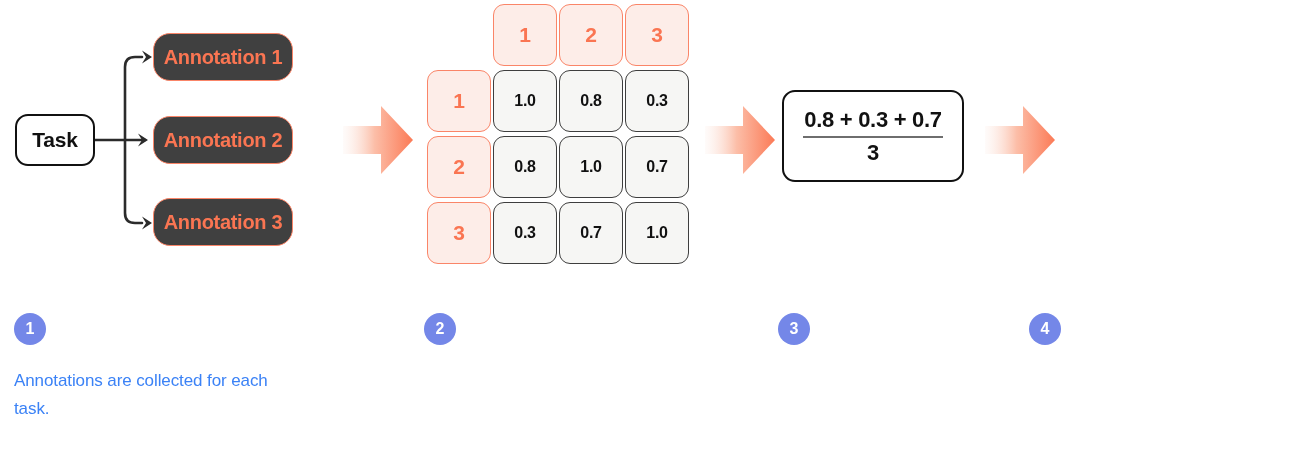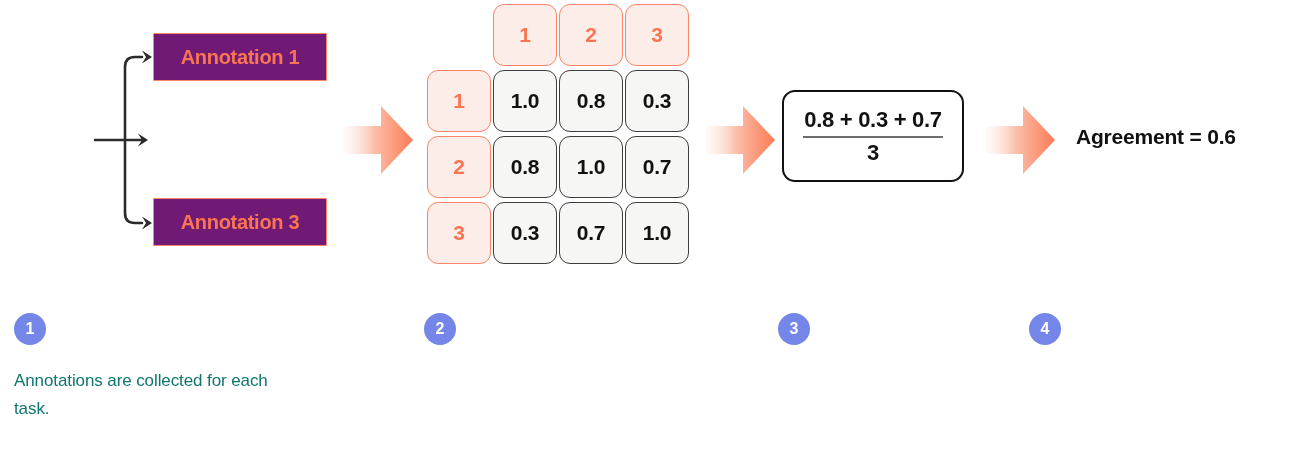--- a/index.html
+++ b/index.html
@@ -37,25 +37,25 @@
   .task-label {
     font-size: 21px;
     font-weight: 700;
     color: #111111;
     letter-spacing: -0.2px;
   }
 
   
   .ann-box {
     left: 153px;
-    width: 174px;
+    width: 140px;
     height: 48px;
     border: 1.8px solid #FA8568;
-    border-radius: 1px;
-    background: #701a75;
+    border-radius: 17px;
+    background: #404040;
     display: flex;
     align-items: center;
     justify-content: center;
     box-sizing: border-box;
   }
   .ann-label {
     font-size: 20px;
     font-weight: 700;
     color: #FA7552;
     letter-spacing: -0.3px;
@@ -81,21 +81,21 @@
   .m-head span {
     font-size: 21px;
     font-weight: 700;
     color: #FA7552;
   }
   .m-val {
     border: 1.8px solid #3E3E3E;
     background: #F6F6F4;
   }
   .m-val span {
-    font-size: 21px;
+    font-size: 16px;
     font-weight: 700;
     color: #111111;
     letter-spacing: -0.3px;
   }
 
   
   .formula-box {
     left: 782px; top: 90px;
     width: 182px; height: 92px;
     border: 2.2px solid #111111;
@@ -154,21 +154,21 @@
   .step-badge span {
     color: #ffffff;
     font-size: 16px;
     font-weight: 600;
     line-height: 1;
   }
   .step-text {
     margin-top: 22px;
     font-size: 17px;
     line-height: 1.62;
-    color: #0f766e;
+    color: #3b82f6;
     font-weight: 400;
     letter-spacing: -0.1px;
   }
   .step-1 { left: 14px; width: 260px; }
   .step-2 { left: 424px; width: 290px; }
   .step-3 { left: 778px; width: 250px; }
   .step-4 { left: 1029px; width: 250px; }
 </style>
 </head>
 <body>
@@ -181,23 +181,29 @@
       <path d="M125 140 V67 Q125 57 135 57 H142"></path>
       <path d="M125 140 V213 Q125 223 135 223 H142"></path>
     </g>
     <g fill="#2B2B2B">
       <path d="M142 50.5 L152 57 L142 63.5 L146 57 Z"></path>
       <path d="M138 133.5 L148 140 L138 146.5 L142 140 Z"></path>
       <path d="M142 216.5 L152 223 L142 229.5 L146 223 Z"></path>
     </g>
   </svg>
 
+  <div class="abs task-box">
+    <span class="task-label">Task</span>
+  </div>
 
   <div class="abs ann-box ann-1">
     <span class="ann-label">Annotation 1</span>
+  </div>
+  <div class="abs ann-box ann-2">
+    <span class="ann-label">Annotation 2</span>
   </div>
   <div class="abs ann-box ann-3">
     <span class="ann-label">Annotation 3</span>
   </div>
 
   <svg class="abs big-arrow" style="left:343px;" viewBox="0 0 70 72">
     <defs>
       <linearGradient id="ag1" x1="0" y1="0" x2="1" y2="0">
         <stop offset="0%" stop-color="#FCEFEA" stop-opacity="0.25"></stop>
         <stop offset="45%" stop-color="#FCBEA8"></stop>
@@ -281,21 +287,20 @@
     <defs>
       <linearGradient id="ag3" x1="0" y1="0" x2="1" y2="0">
         <stop offset="0%" stop-color="#FCEFEA" stop-opacity="0.25"></stop>
         <stop offset="45%" stop-color="#FCBEA8"></stop>
         <stop offset="100%" stop-color="#FB7A56"></stop>
       </linearGradient>
     </defs>
     <path d="M0 22 H38 V2 L70 36 L38 70 V50 H0 Z" fill="url(#ag3)"></path>
   </svg>
 
-  <div class="abs result-text">Agreement = 0.6</div>
 
   <div class="abs step step-1">
     <div class="step-badge">
       <span>1</span>
     </div>
     <div class="step-text">Annotations are collected for each task.</div>
   </div>
 
   <div class="abs step step-2">
     <div class="step-badge">

